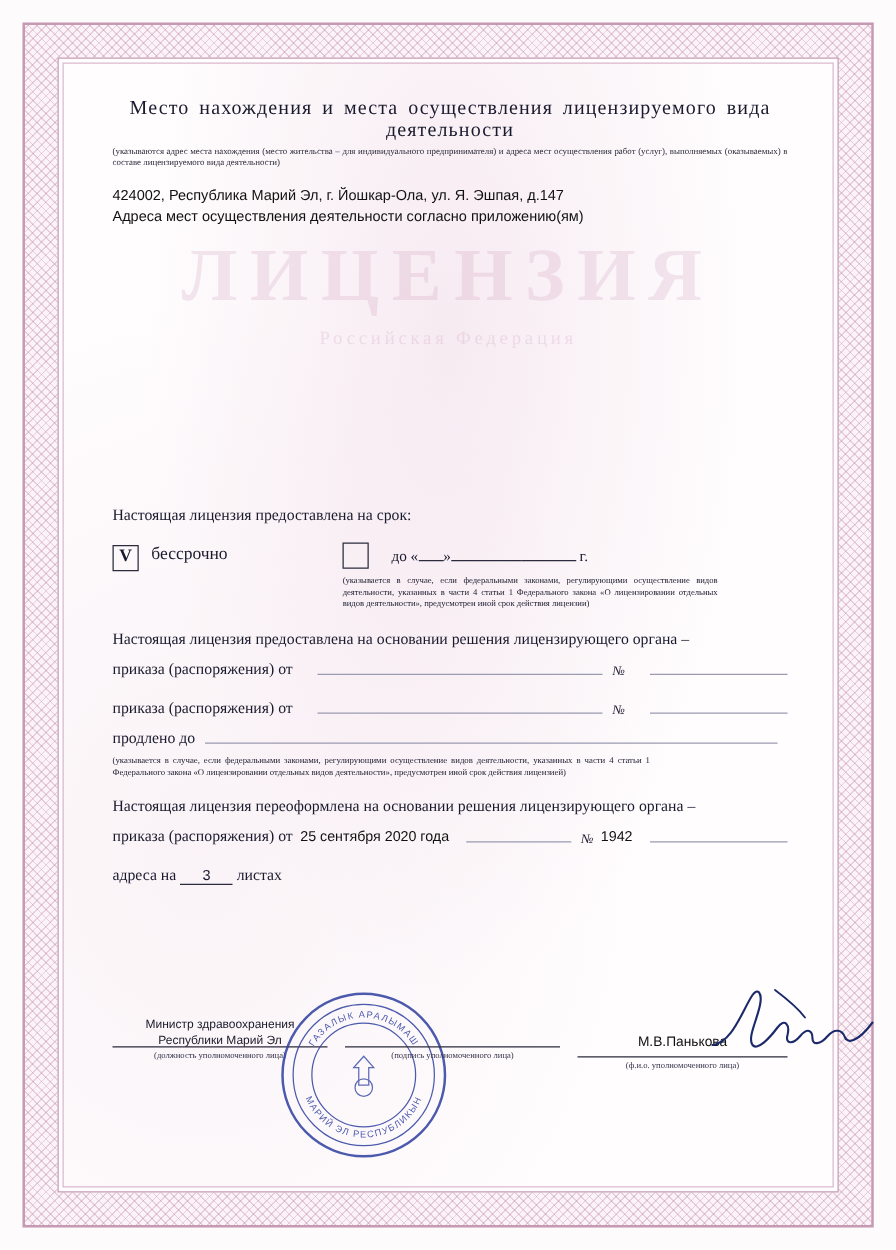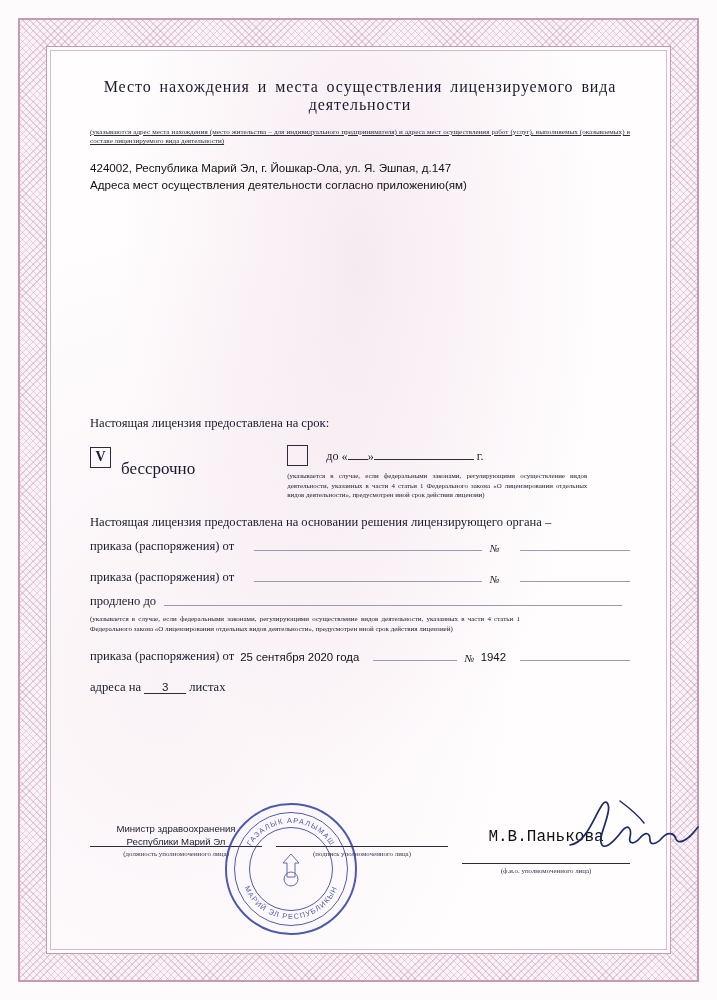--- a/index.html
+++ b/index.html
@@ -86,22 +86,21 @@
     font-size: 16px;
     letter-spacing: 0.9px;
     text-align: center;
     word-spacing: 3px;
   }
   .fine {
     font-size: 7.1px;
     line-height: 1.32;
     color: #2a2a3a;
     text-align: justify;
-    margin-top: 14px;
-    text-decoration: underline;
+    margin-top: 3px;
   }
   .addr {
     font-family: "Liberation Sans", sans-serif;
     font-size: 11.6px;
     line-height: 1.5;
     margin-top: 12px;
     color: #111;
   }
   .addr div { white-space: nowrap; }
   .line {
@@ -121,23 +120,23 @@
     border: 1.6px solid #2b2b3d;
     display: inline-block;
     text-align: center;
     font-size: 14px;
     line-height: 17px;
     font-family: "Liberation Serif", serif;
     font-weight: bold;
     margin-top: 2px;
   }
   .chk-label {
-    font-size: 17px;
+    font-size: 14px;
     margin-left: 10px;
-    margin-top: 14px;
+    margin-top: 2px;
   }
   .term-right {
     margin-left: 92px;
     flex: 1;
   }
   .box-empty {
     width: 19px;
     height: 19px;
     border: 1.6px solid #2b2b3d;
     display: inline-block;
@@ -239,24 +238,24 @@
   }
   .sig-col .cap {
     font-size: 6.9px;
     margin-top: 3px;
     color: #33334a;
   }
   .c1 { width: 172px; }
   .c2 { width: 172px; }
   .c3 { width: 168px; }
   .sig-name {
-    font-family: Liberation Mono, monospace;
-    font-size: 16px;
+    font-family: Liberation Sans, sans-serif;
+    font-size: 11px;
     color: #111;
-    padding-bottom: 16px;
+    padding-bottom: 4px;
   }
   .post {
     position: absolute;
     left: 0;
     top: -22px;
     width: 172px;
     text-align: center;
     font-family: "Liberation Sans", sans-serif;
     font-size: 9.6px;
     line-height: 1.35;
@@ -315,20 +314,22 @@
 </style>
 </head>
 <body>
 
 <div class="page">
   <div class="border-outer"></div>
   <div class="border-inner"></div>
   <div class="wash"></div>
 
   <div class="watermark">
+    <span>ЛИЦЕНЗИЯ</span>
+    <span class="sub">Российская Федерация</span>
   </div>
 
   <div class="content">
 
     <div>
       <div class="sec-title">Место  нахождения  и  места  осуществления  лицензируемого  вида  деятельности</div>
       <div class="fine">(указываются адрес места нахождения (место жительства – для индивидуального предпринимателя) и адреса мест осуществления работ (услуг), выполняемых (оказываемых) в составе лицензируемого вида деятельности)</div>
       <div class="addr">
         <div>424002, Республика Марий Эл, г. Йошкар-Ола, ул. Я. Эшпая, д.147</div>
         <div>Адреса мест осуществления деятельности согласно приложению(ям)</div>
@@ -372,20 +373,21 @@
         <span class="num-fill"></span>
       </div>
       <div class="l2">
         <span>продлено до</span>
         <span class="fill"></span>
       </div>
       <div class="note2">(указывается в случае, если федеральными законами, регулирующими осуществление видов деятельности, указанных в части 4 статьи 1 Федерального закона «О лицензировании отдельных видов деятельности», предусмотрен иной срок действия лицензией)</div>
     </div>
 
     <div class="para" style="margin-top:14px;">
+      <div class="l1">Настоящая лицензия переоформлена на основании решения лицензирующего органа –</div>
       <div class="l2">
         <span>приказа (распоряжения)  от</span>
         <span class="val">25 сентября 2020 года</span>
         <span class="fill"></span>
         <span class="num-label">№</span>
         <span class="val">1942</span>
         <span class="num-fill"></span>
       </div>
     </div>
 

